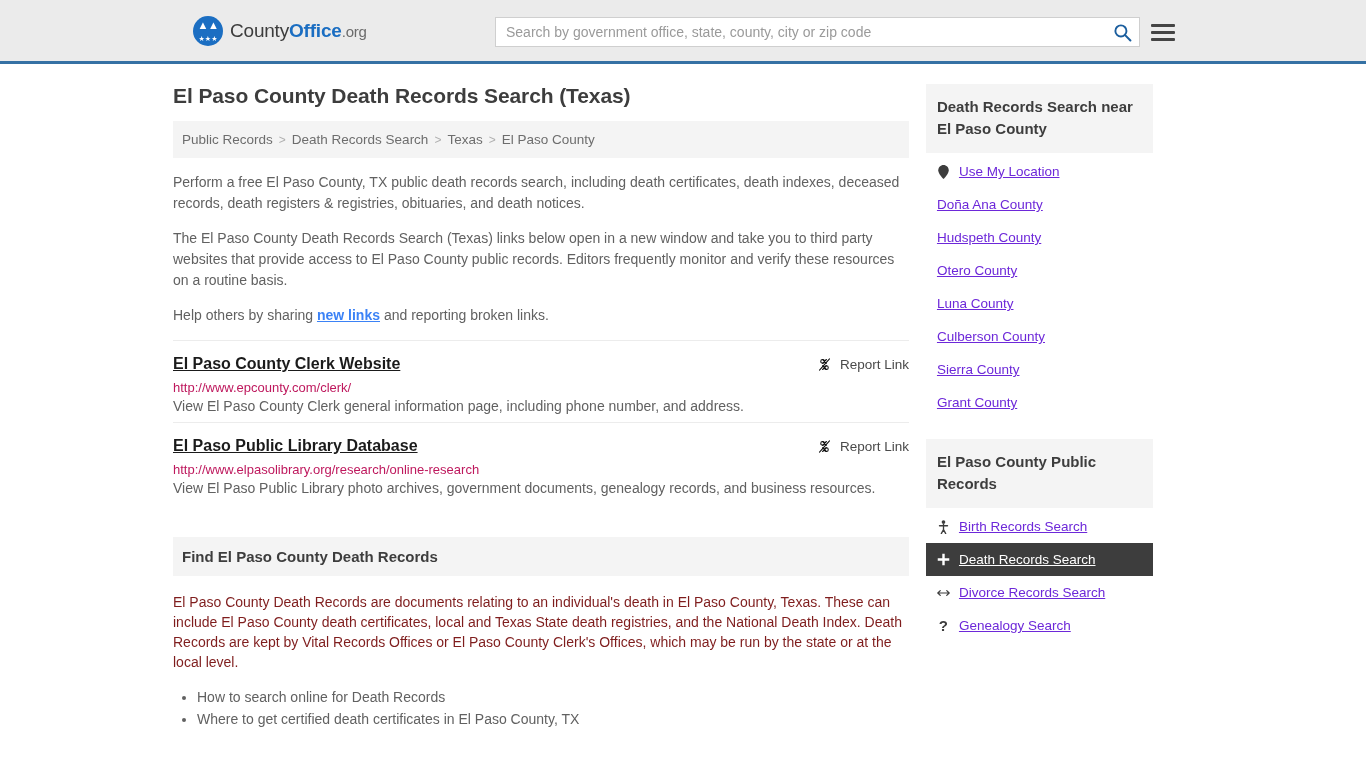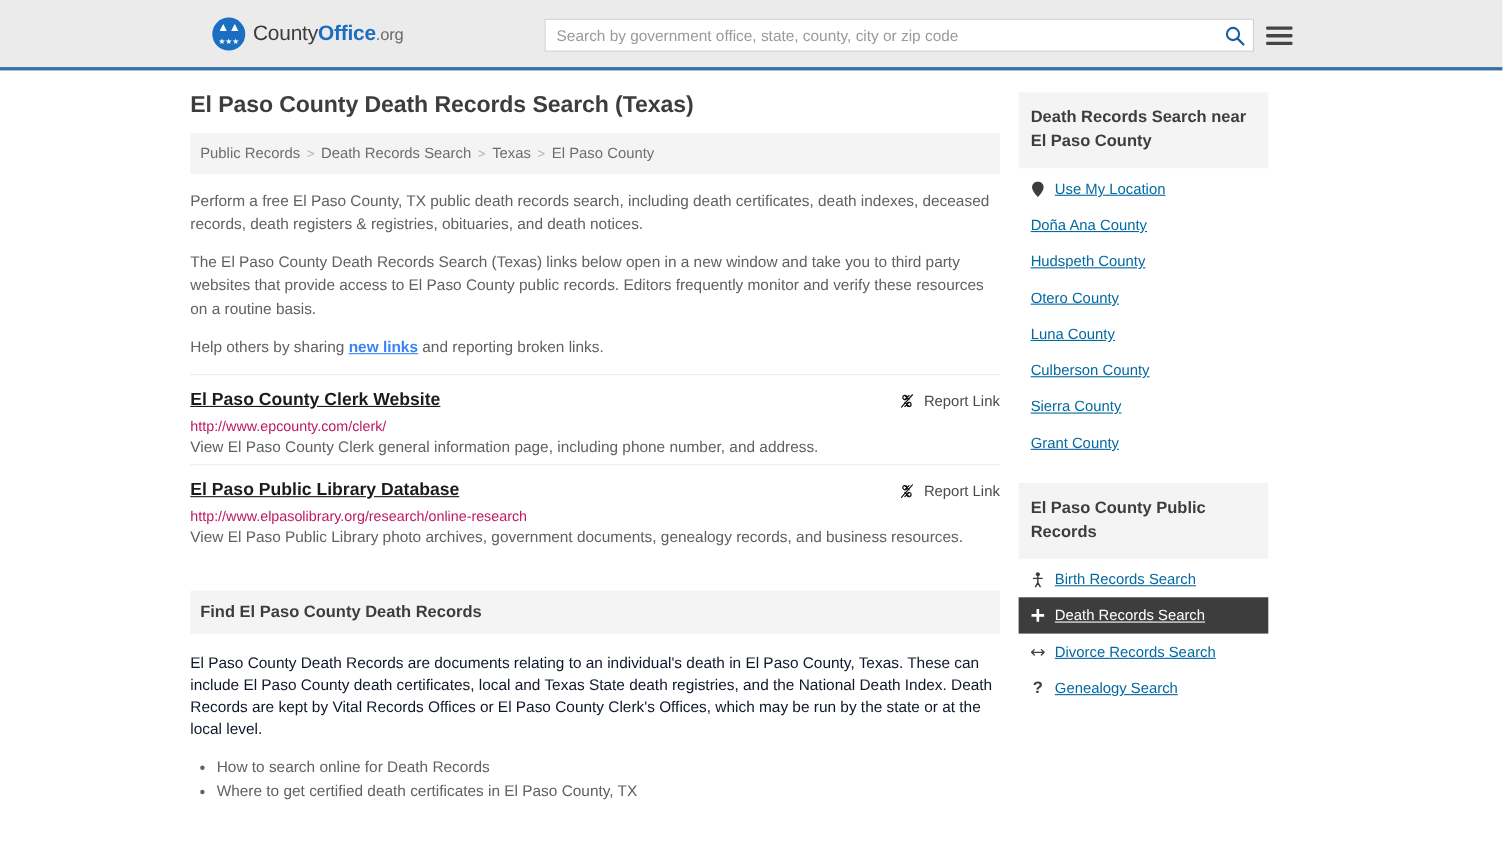--- a/index.html
+++ b/index.html
@@ -215,21 +215,21 @@
     padding: 0 9px;
     font-size: 15px;
     font-weight: bold;
     color: #3d3d3d;
     margin-top: 38px;
   }
   .section-body { padding-top: 16px; }
   .section-body p {
     font-size: 14px;
     line-height: 20px;
-    color: #0f172a;
+    color: #7f1d1d;
     margin: 0 0 14px 0;
   }
   .learn-label {
     font-size: 14px;
     font-weight: bold;
     color: #4a4a4a;
     margin: 0 0 8px 0;
   }
   ul.learn {
     margin: 0;
@@ -253,21 +253,21 @@
   }
   .side-list { padding-top: 2px; }
   .side-item {
     display: flex;
     align-items: center;
     gap: 9px;
     padding: 9px 11px;
     font-size: 13.5px;
   }
   .side-item a {
-    color: #0369a1;
+    color: #6d28d9;
     text-decoration: underline;
     cursor: pointer;
   }
   .side-item.active {
     background: #3d3d3d;
   }
   .side-item.active a { color: #ffffff; }
   .side-ico {
     width: 13px;
     display: inline-flex;

